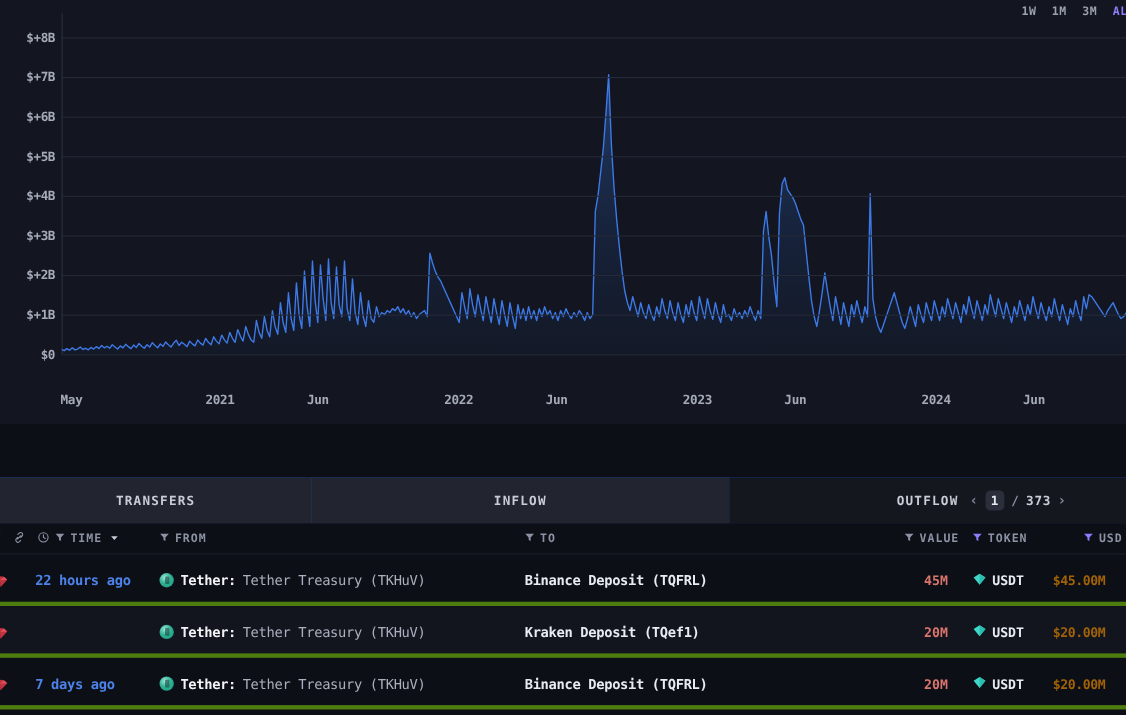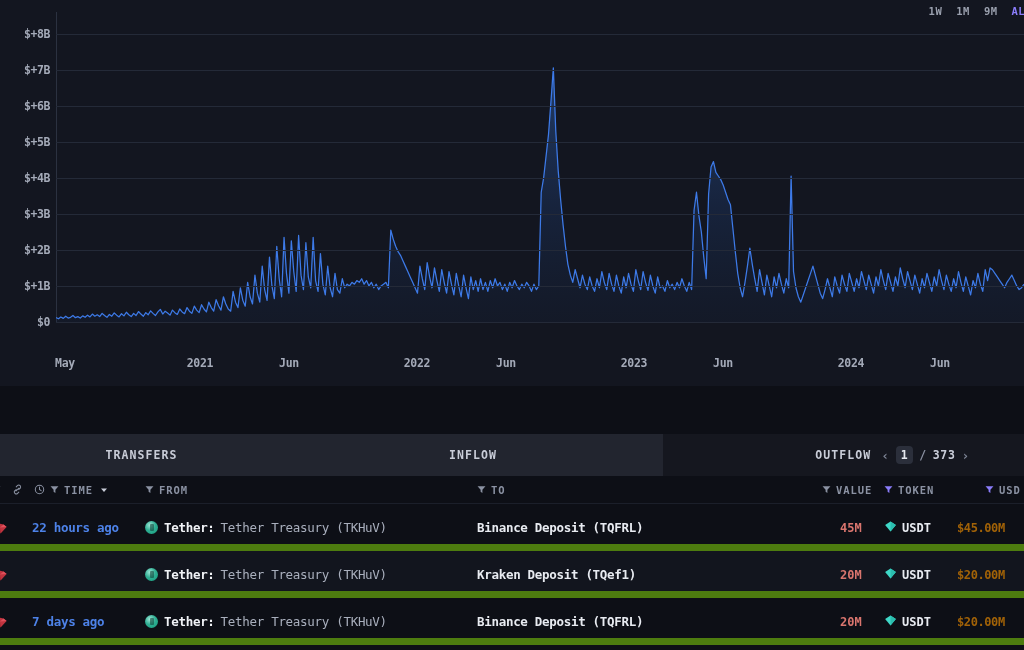--- a/index.html
+++ b/index.html
@@ -83,21 +83,21 @@
     position:relative; height:28px; background:#0d0f16;
     border-bottom:1px solid #1b1f2a;
   }
   .th {
     position:absolute; top:0; height:28px; display:flex; align-items:center;
     gap:5px; font-size:10.5px; font-weight:bold; letter-spacing:0.9px;
     color:#8b92a3; cursor:pointer; white-space:nowrap;
   }
   .funnel { display:inline-block; width:9px; height:9px; }
   .row {
-    position:relative; height:47px; border-bottom:7px solid #4d7c0f;
+    position:relative; height:47px; border-bottom:4px solid #4d7c0f;
   }
   .row.alt { background:#12151e; }
   .cell {
     position:absolute; top:0; height:47px; display:flex; align-items:center;
     gap:6px; font-size:12.5px; white-space:nowrap;
   }
   .c-net   { left:-6px; }
   .c-time  { left:32px; color:#4d82e8; font-weight:bold; letter-spacing:-0.3px; }
   .c-from  { left:145px; }
   .c-to    { left:477px; font-weight:bold; color:#e8ebf1; letter-spacing:-0.3px; }
@@ -117,21 +117,21 @@
   }
 </style>
 </head>
 <body>
 
 <div id="chart-panel">
 
   <div id="range-buttons">
       <div class="range-btn">1W</div>
       <div class="range-btn">1M</div>
-      <div class="range-btn">9M</div>
+      <div class="range-btn">3M</div>
       <div class="range-btn active" style="margin-right: -8px;">ALL</div>
     </div>
 
   <div id="y-axis-line"></div>
 
   <div id="plot-area">
     <svg id="chart-svg" width="968" height="310">
       <defs>
         <linearGradient id="areaGrad" x1="0" y1="0" x2="0" y2="1">
           <stop offset="0%" stop-color="#2f5fa8" stop-opacity="0.55"></stop>

